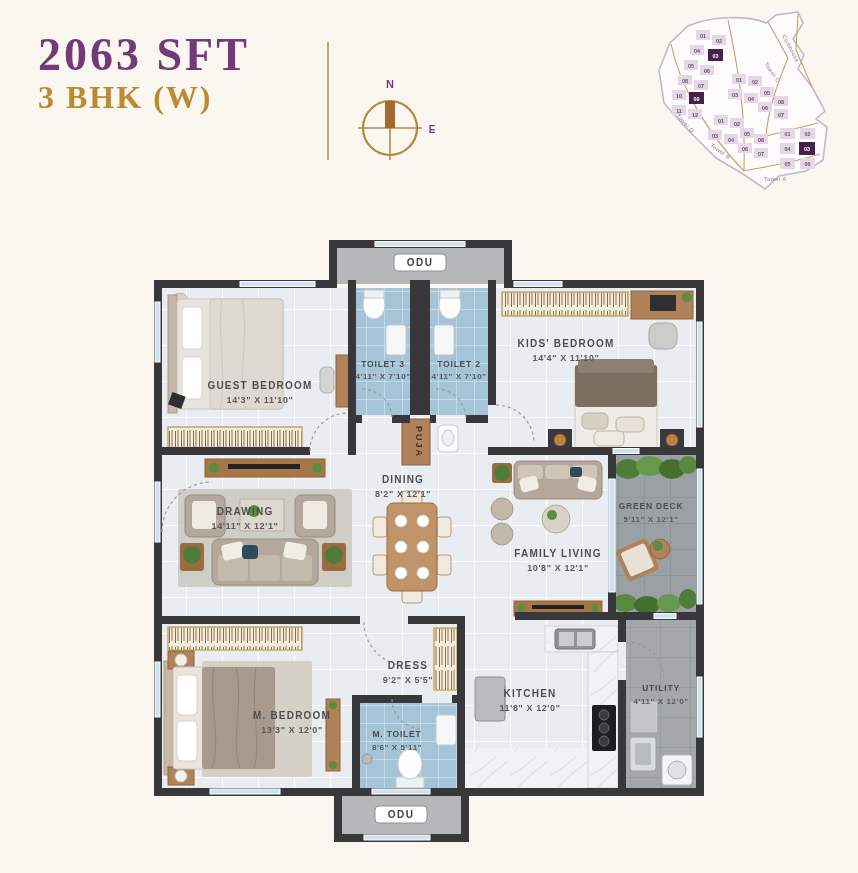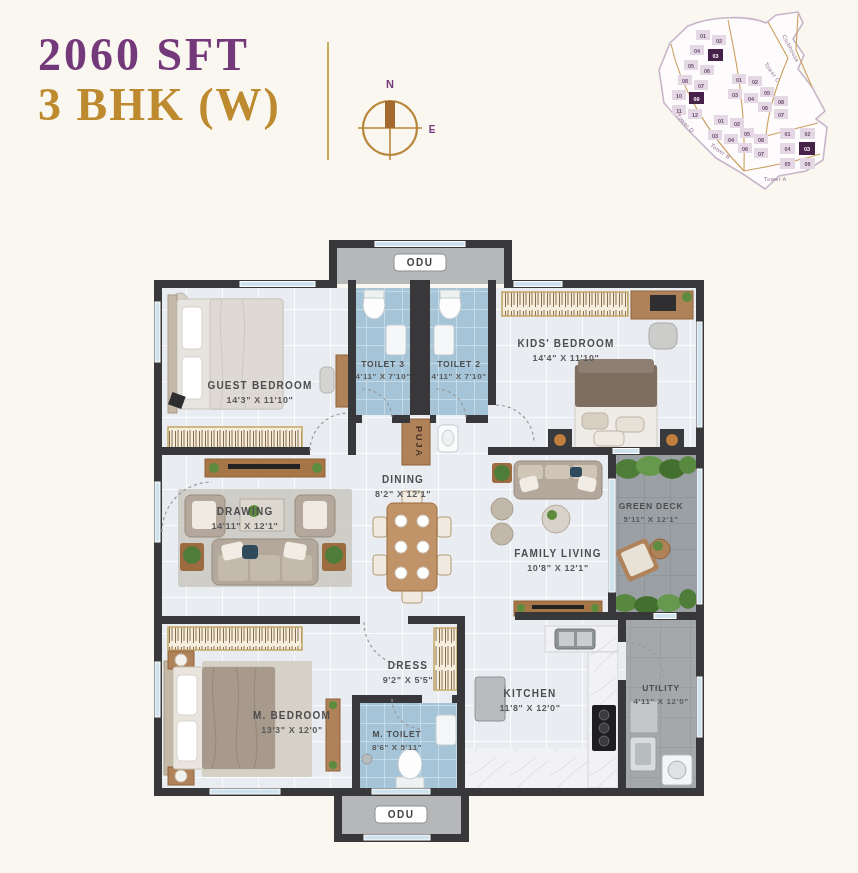--- a/index.html
+++ b/index.html
@@ -10,21 +10,21 @@
     overflow:hidden;
   }
   
   .title-block{position:absolute;left:38px;top:30px;line-height:1.08;}
   .title-area{
     font-family:"Liberation Serif", serif;font-weight:bold;
     font-size:46px;letter-spacing:3px;color:#74397B;
   }
   .title-type{
     font-family:"Liberation Serif", serif;font-weight:bold;
-    font-size:46px;letter-spacing:2px;color:#BD8A2F;
+    font-size:32px;letter-spacing:2px;color:#BD8A2F;
   }
   .hdr-divider{position:absolute;left:327px;top:42px;width:2px;height:118px;background:#c9a95c;}
   .compass{position:absolute;left:344px;top:72px;}
   .siteplan{position:absolute;left:648px;top:8px;}
   .plan{position:absolute;left:150px;top:237px;}
 
   
   text{font-family:"Liberation Sans", sans-serif;}
   .room-name{font-size:10px;font-weight:bold;fill:#4d4d4f;letter-spacing:1.2px;text-anchor:middle;}
   .room-dim{font-size:9px;font-weight:bold;fill:#5a5a5c;letter-spacing:0.6px;text-anchor:middle;}
@@ -39,21 +39,21 @@
   .wall{fill:#38383b;}
   .win{fill:#cfe3ee;stroke:#ffffff;stroke-width:1;}
   .door-arc{fill:none;stroke:#9a9a9a;stroke-width:1.2;stroke-dasharray:3,3;}
   .unit-blk{fill:#e4d8e4;}
   .unit-blk.hl{fill:#46224a;}
 </style>
 </head>
 <body>
 
 <div class="title-block">
-  <div class="title-area">2060 SFT</div>
+  <div class="title-area">2063 SFT</div>
   <div class="title-type">3 BHK (W)</div>
 </div>
 <div class="hdr-divider"></div>
 
 <svg class="compass" width="96" height="100" viewBox="0 0 96 100">
   <circle cx="46" cy="56" r="27" fill="none" stroke="#b8873c" stroke-width="2.2"></circle>
   <line x1="14" y1="56" x2="78" y2="56" stroke="#b8873c" stroke-width="1.6"></line>
   <line x1="46" y1="29" x2="46" y2="88" stroke="#b8873c" stroke-width="1.6"></line>
   <rect x="41" y="29" width="10" height="27" fill="#a4692f"></rect>
   <text x="46" y="16" class="compass-letter">N</text>

